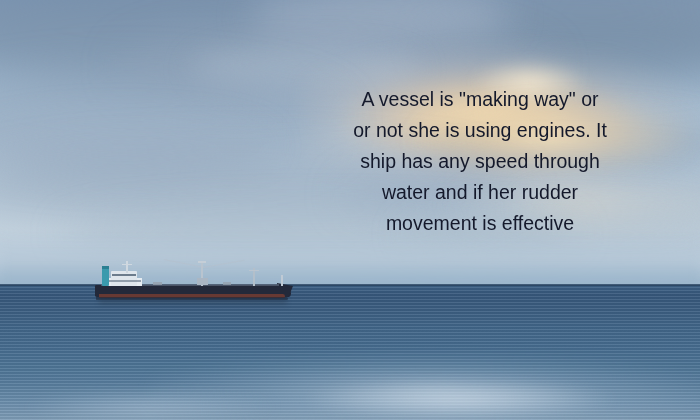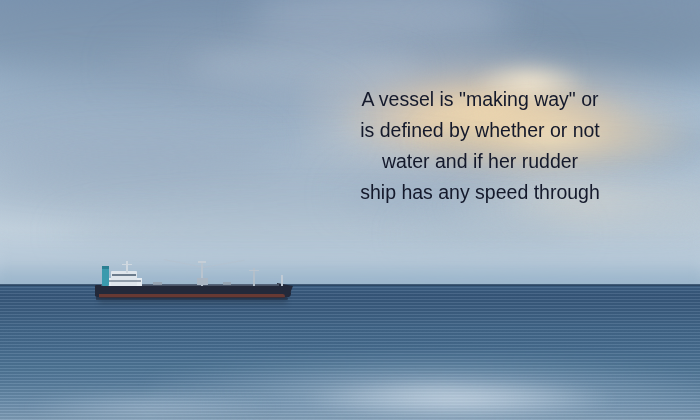--- a/index.html
+++ b/index.html
@@ -238,18 +238,19 @@
     <div class="bridgewin2"></div>
     <div class="funnel"></div>
     <div class="funnel-top"></div>
     <div class="mast-aft"></div>
     <div class="mast-aft-yard"></div>
   </div>
 
 
   <div class="body">
     <span class="ln">A vessel is "making way" or</span>
-    <span class="ln">is defined by whether or not</span>
+    <span class="ln">or not she is using engines. It</span>
+    <span class="ln">ship has any speed through</span>
     <span class="ln">water and if her rudder</span>
-    <span class="ln">ship has any speed through</span>
+    <span class="ln">movement is effective</span>
   </div>
 
 </div>
 
 </body></html>

